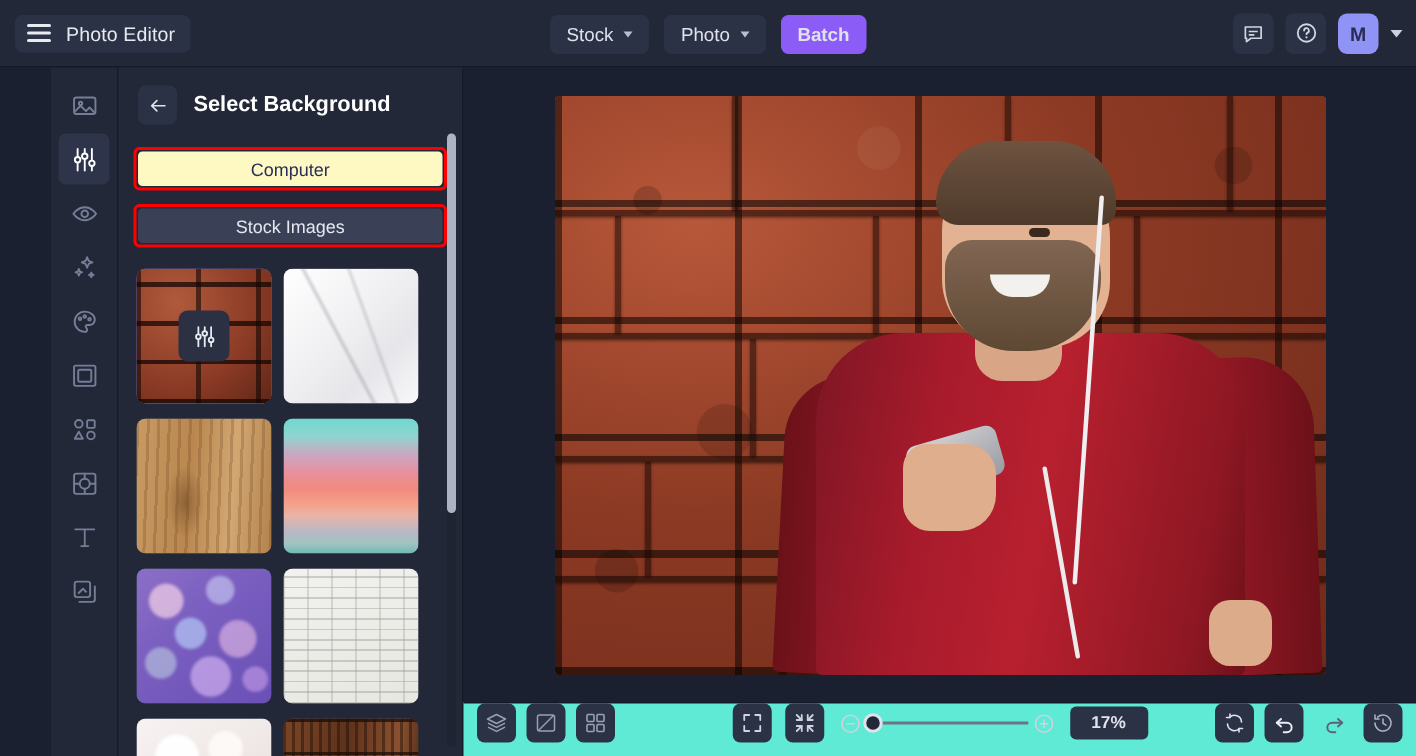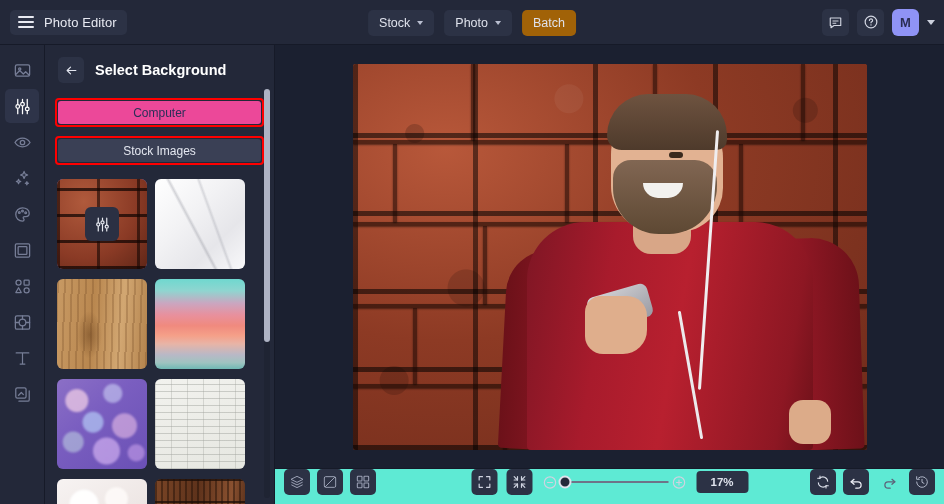--- a/index.html
+++ b/index.html
@@ -33,21 +33,21 @@
   .top-center {
     position: absolute; left: 50%; top: 0; transform: translateX(-50%);
     height: 45px; display: flex; align-items: center; gap: 10px;
   }
   .tbtn {
     height: 26px; padding: 0 11px; border-radius: 5px;
     background: #2c3245; color: #dfe2ec; font-size: 12.5px;
     display: flex; align-items: center; gap: 7px; cursor: pointer;
     border: none;
   }
-  .tbtn.ghost { background: #a16207; }
+  .tbtn.ghost { background: #8b5cf6; font-weight: bold; }
   .caret {
     width: 0; height: 0; border-left: 3.5px solid transparent;
     border-right: 3.5px solid transparent; border-top: 4px solid #b9bed0;
     margin-top: 1px;
   }
 
   .top-right {
     margin-left: auto; margin-right: 9px;
     display: flex; align-items: center; gap: 8px;
   }
@@ -60,21 +60,21 @@
     color: #2a2d52; font-size: 13px; font-weight: bold;
     display: flex; align-items: center; justify-content: center; cursor: pointer;
   }
   .avcaret {
     width: 0; height: 0; border-left: 4px solid transparent;
     border-right: 4px solid transparent; border-top: 5px solid #cdd1de;
     cursor: pointer;
   }
 
   
-  .body { flex: 1; display: flex; min-height: 0; }
+  .body { flex: 1; display: flex; min-height: 0; margin-left: 34px; }
 
   
   .rail {
     width: 45px; flex: 0 0 45px; background: #232839;
     border-right: 1px solid #161a28;
     padding-top: 8px; display: flex; flex-direction: column; align-items: center; gap: 2px;
   }
   .rail-item {
     width: 34px; height: 34px; border-radius: 5px;
     display: flex; align-items: center; justify-content: center; cursor: pointer;
@@ -100,21 +100,21 @@
   .panel-title { color: #ffffff; font-size: 14.5px; font-weight: bold; }
 
   .src-wrap { padding: 6px 10px 0 10px; display: flex; flex-direction: column; gap: 9px; }
   .srcbtn-hl { border: 2.5px solid #ff0000; border-radius: 4px; padding: 1px; }
   .srcbtn {
     height: 23px; width: 100%; border-radius: 3px;
     display: flex; align-items: center; justify-content: center;
     font-size: 12px; cursor: pointer; border: none;
     background: #3a4055; color: #e4e7f0;
   }
-  .srcbtn.sel { background: #ec4899; color: #2b2e58; }
+  .srcbtn.sel { background: #fef9c3; color: #2b2e58; }
 
   .thumbs {
     flex: 1; margin-top: 14px; padding: 0 10px 0 12px;
     display: grid; grid-template-columns: repeat(2, 90px);
     gap: 10px 8px; overflow: hidden; align-content: start;
   }
   .thumb {
     width: 90px; height: 90px; border-radius: 6px; overflow: hidden;
     position: relative; cursor: pointer; background: #30364a;
   }

